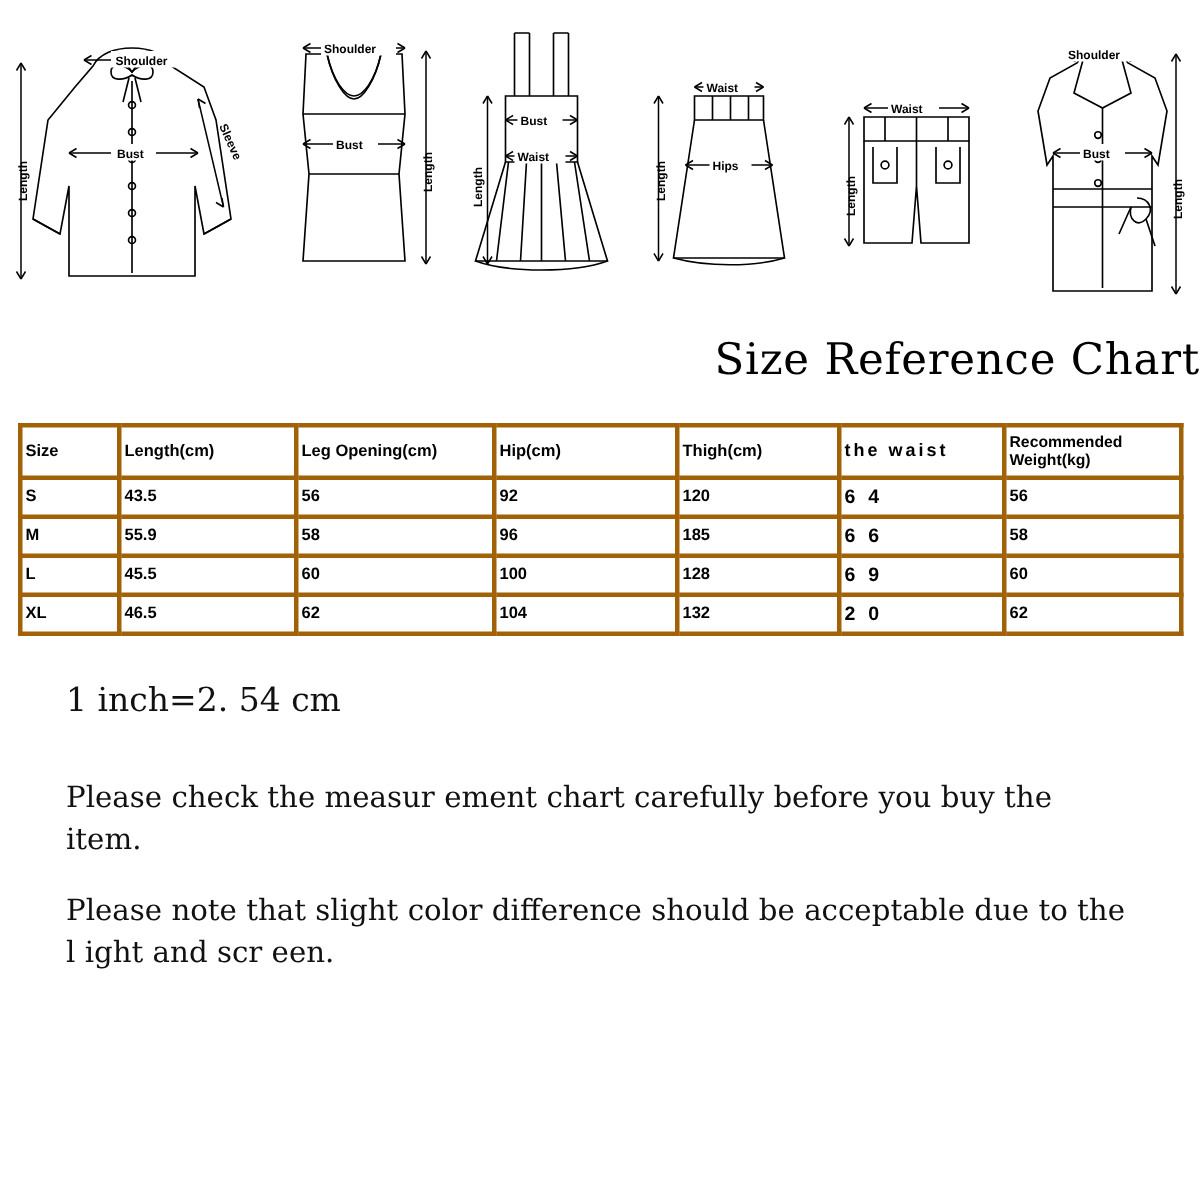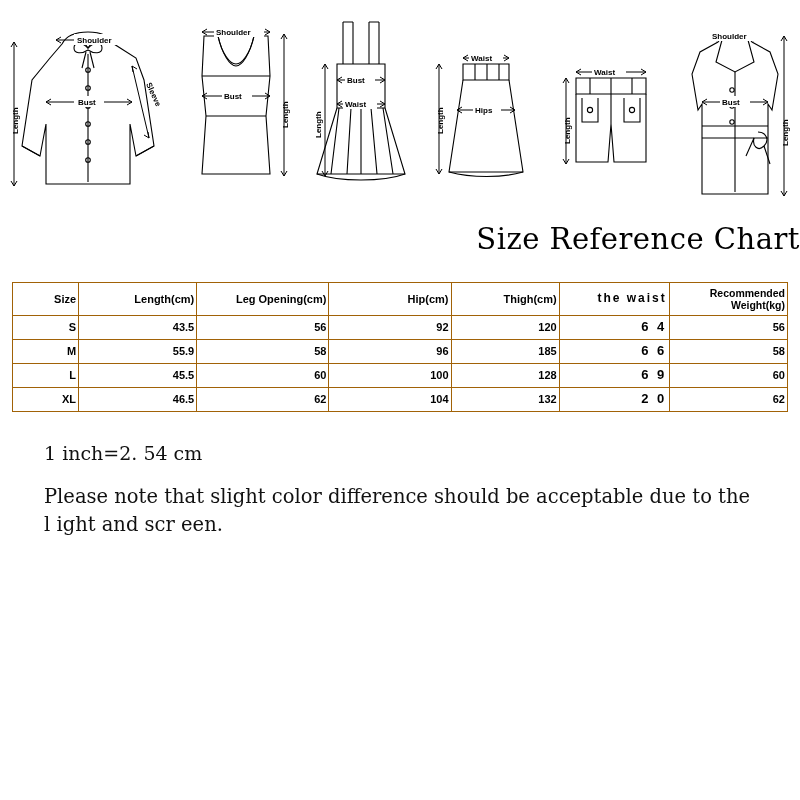--- a/index.html
+++ b/index.html
@@ -39,22 +39,22 @@
 
   
   .table-wrap { padding: 0 12px; margin-top: 26px; }
   table.size {
     width: 776px;
     border-collapse: collapse;
     font-size: 11px;
     table-layout: fixed;
   }
   table.size td, table.size th {
-    border: 1px solid #a16207;
-    text-align: right;
+    border: 3px solid #a16207;
+    text-align: left;
     vertical-align: middle;
     padding: 4px 2px;
     font-weight: bold;
     line-height: 1.15;
     font-family: "Liberation Sans", sans-serif;
     margin-top: 20px;
   }
   table.size th { font-weight: bold; }
   .col-size { width: 66px; }
   .col-len { width: 118px; }
@@ -78,21 +78,21 @@
   
   .notes {
     padding: 0 44px;
     margin-top: 28px;
     font-family: "DejaVu Serif", serif;
     font-size: 19.5px;
     line-height: 1.42;
     color: #111;
   }
   .notes p { margin: 0 0 20px 0; }
-  .notes p.first { font-size: 19px; margin-bottom: 16px; }
+  .notes p.first { font-size: 22px; margin-bottom: 35px; }
 
   
   .lbl {
     font-family: "Liberation Sans", sans-serif;
     font-size: 8px;
     font-weight: bold;
   }
 </style>
 </head>
 <body>
@@ -358,16 +358,17 @@
           <td>132</td>
           <td class="waist-num">2 0</td>
           <td>62</td>
         </tr>
       </tbody>
     </table>
   </div>
 
   <div class="notes">
     <p class="first">1 inch=2. 54 cm</p>
+    <p>Please check the measur ement chart carefully before you buy the item.</p>
     <p>Please note that slight color difference should be acceptable due to the l ight and scr een.</p>
   </div>
 
 </div>
 
 </body></html>

